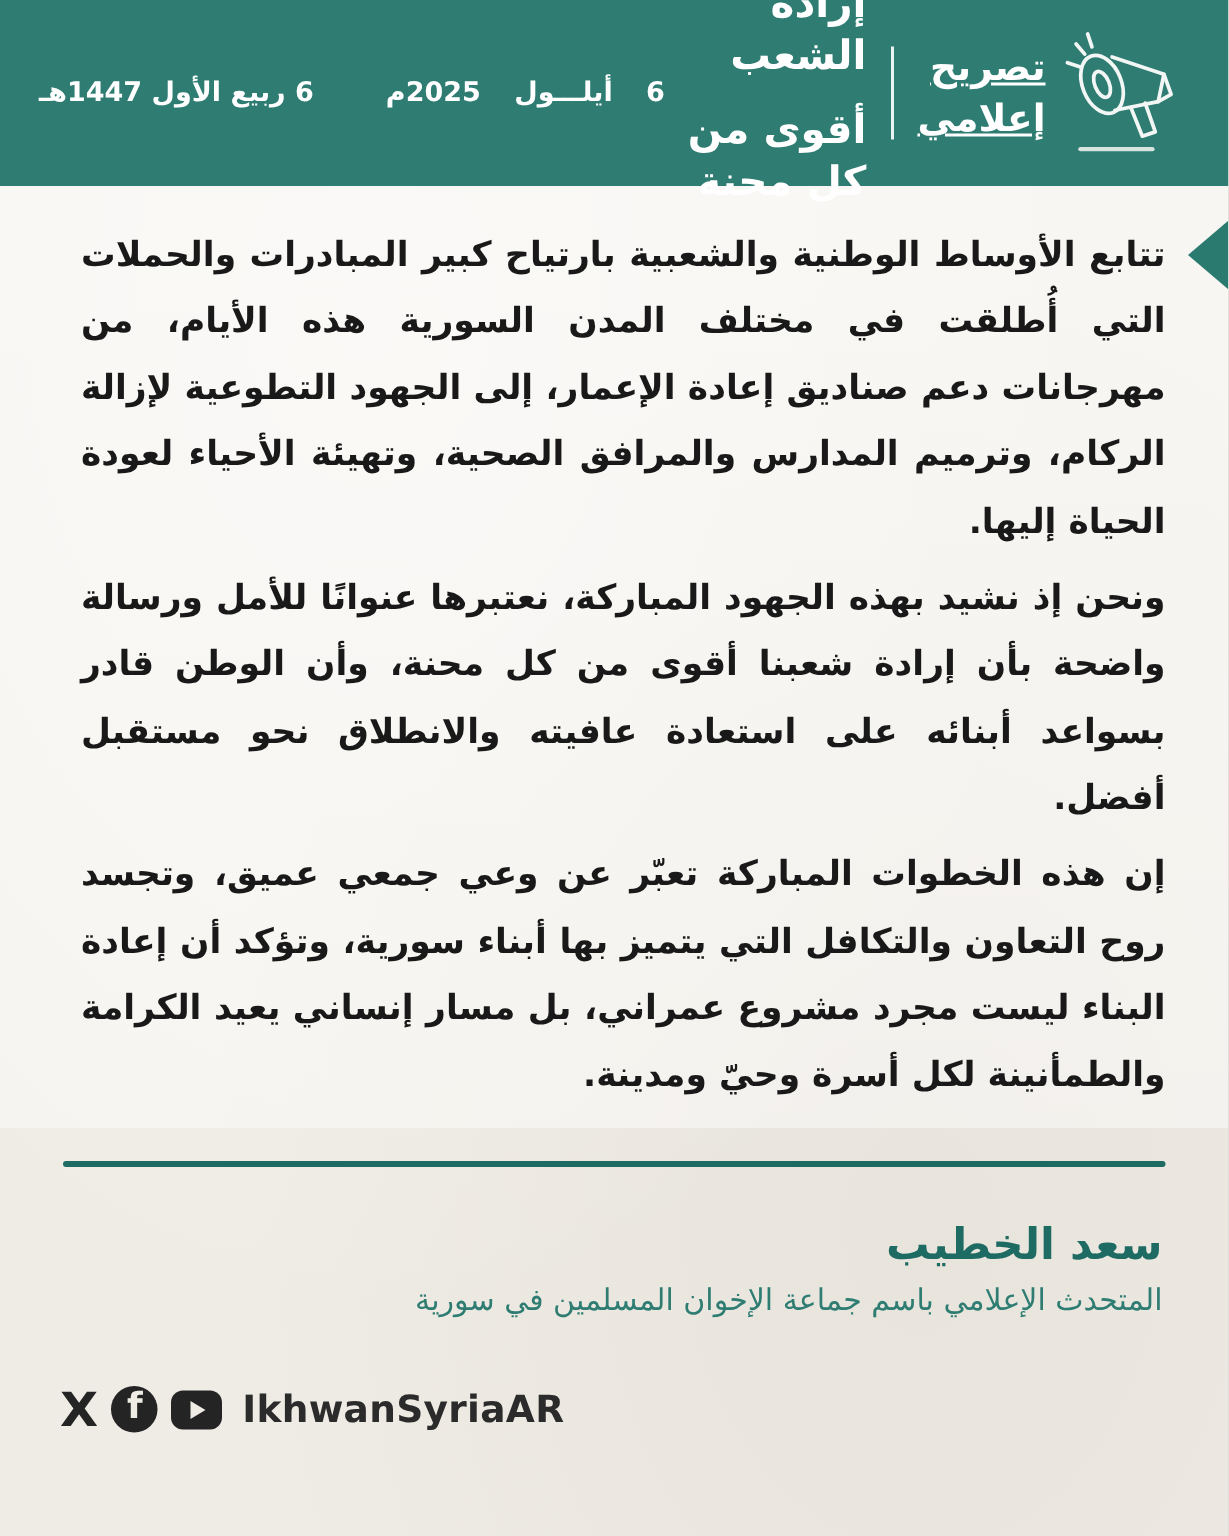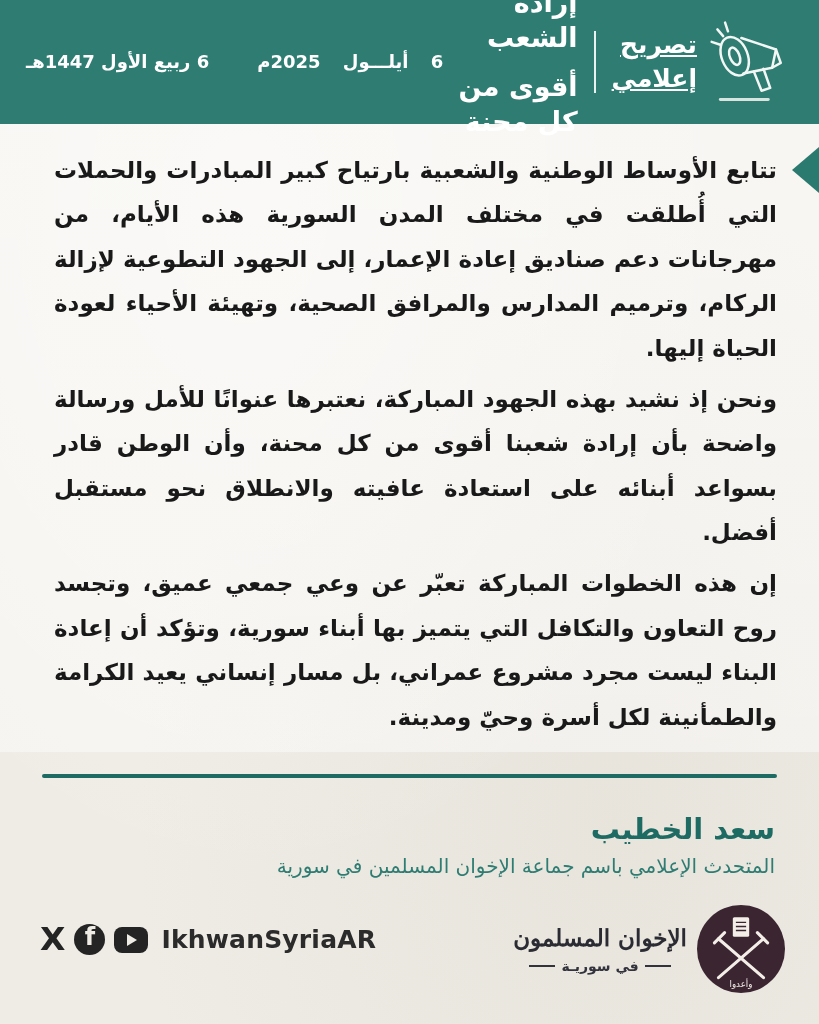--- a/index.html
+++ b/index.html
@@ -163,38 +163,15 @@
   <div class="footer">
     <div class="social">
       <span class="x-glyph">X</span>
       <span class="fb">f</span>
       <span class="yt">
           <span class="yt-tri"></span>
         </span>
       <span class="handle">IkhwanSyriaAR</span>
     </div>
 
-    <div class="logo">
-      <div class="logo-words">
-        <div class="l1">الإخوان المسلمون</div>
-        <div class="l2">
-          <span class="dash"></span>
-          <span>في سوريـة</span>
-          <span class="dash"></span>
-        </div>
-      </div>
-      <div class="emblem">
-        <svg viewBox="0 0 86 86" width="88" height="88">
-          <g stroke="#f3efe8" stroke-width="3" stroke-linecap="round" fill="none">
-            <path d="M21 33 L65 71"></path>
-            <path d="M65 33 L21 71"></path>
-            <path d="M27 27 L17 37"></path>
-            <path d="M59 27 L69 37"></path>
-          </g>
-          <rect x="35" y="12" width="16" height="19" rx="1.5" fill="#f3efe8"></rect>
-          <path d="M38 17 h10 M38 21 h10 M38 25 h10" stroke="#3b2531" stroke-width="1.4"></path>
-          <text x="43" y="80" font-size="8.5" fill="#f3efe8" text-anchor="middle" font-family="DejaVu Sans, sans-serif">وأعدوا</text>
-        </svg>
-      </div>
-    </div>
   </div>
 
 </div>
 
 </body></html>

